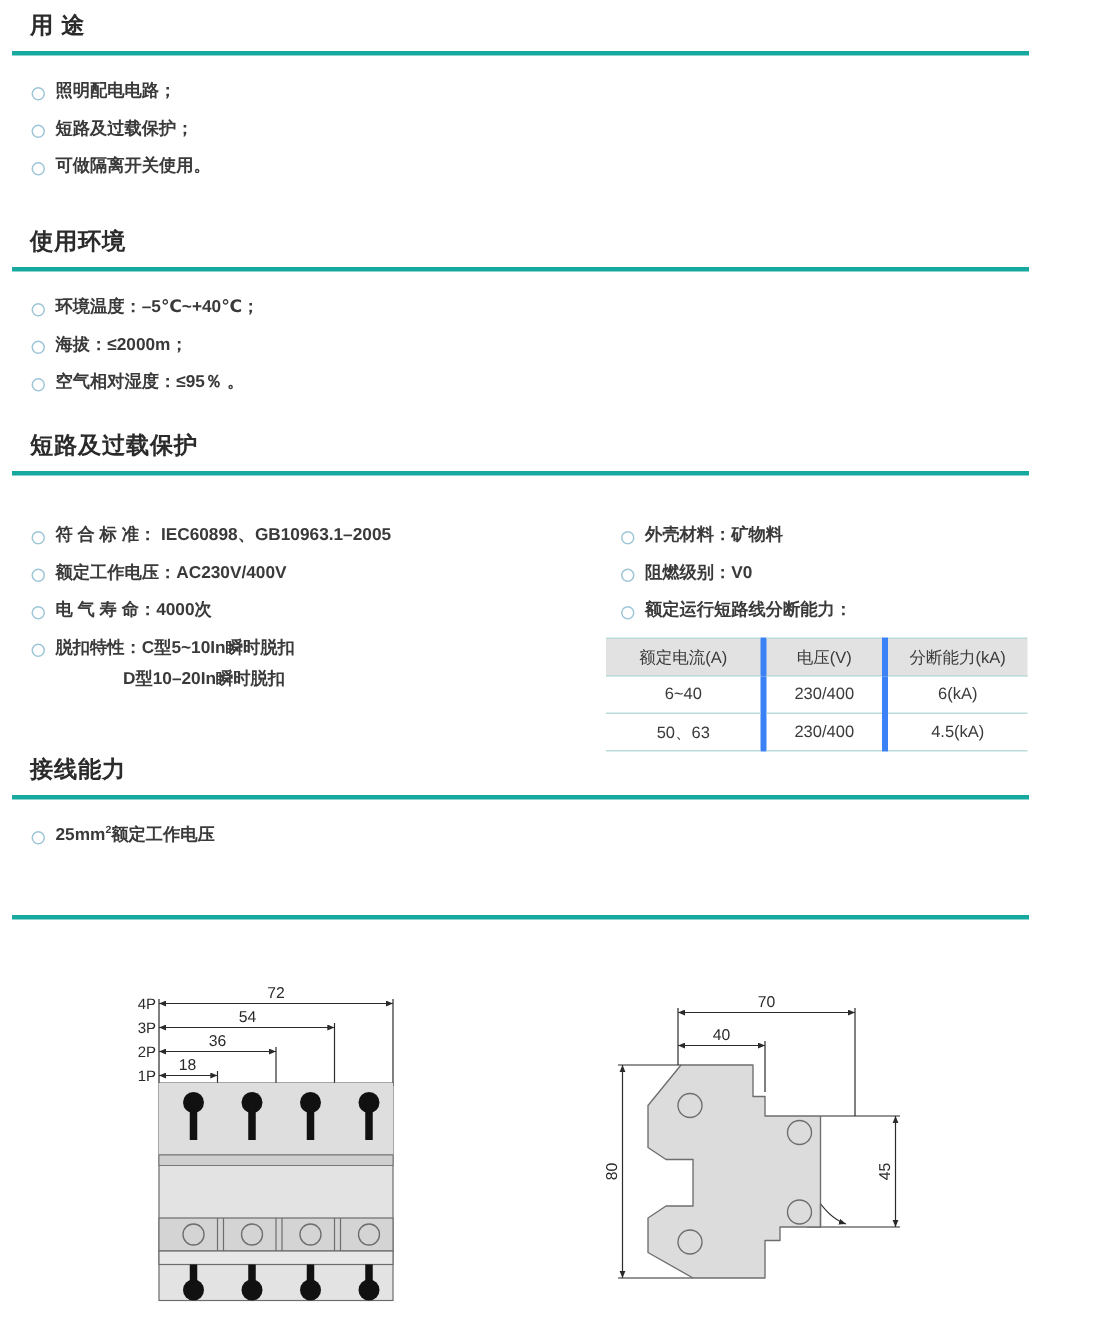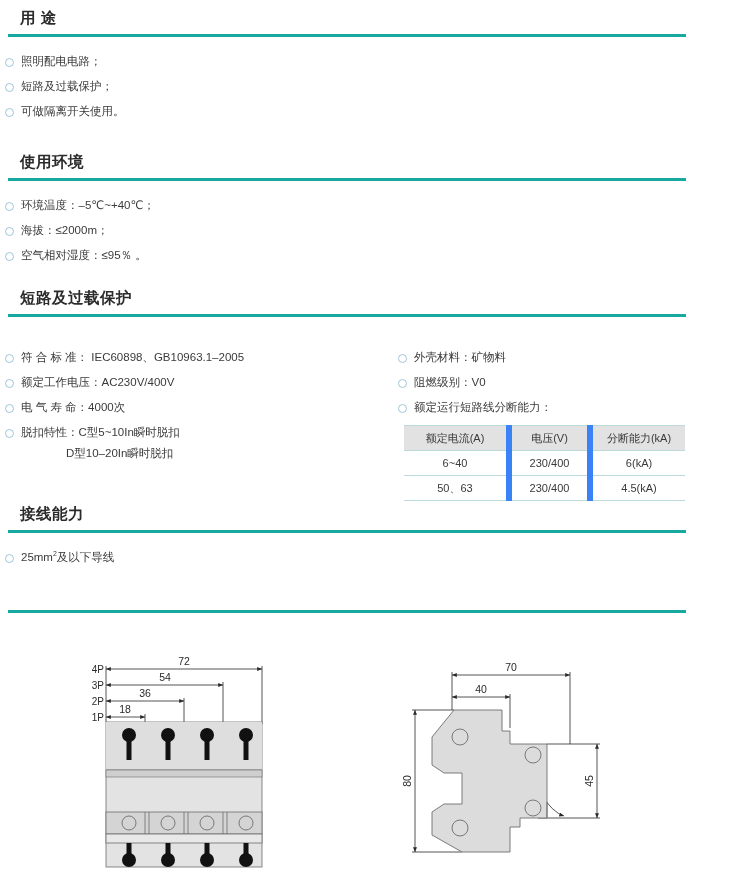--- a/index.html
+++ b/index.html
@@ -40,21 +40,22 @@
     margin-top: 6px;
     margin-left: 8px;
     width: 678px;
     height: 3px;
     background: #17a8a0;
   }
 
   
   .bullets {
     margin-top: 17px;
-    padding-left: 5px;
+    padding-left: 21px;
+    font-weight: bold;
   }
   .bullet-row {
     display: flex;
     align-items: flex-start;
     margin-bottom: 10px;
     line-height: 15px;
   }
   .bullet-dot {
     flex: 0 0 auto;
     width: 7px;
@@ -107,21 +108,21 @@
     width: 281px;
     table-layout: fixed;
   }
   .spec-table th,
   .spec-table td {
     font-size: 11px;
     font-weight: normal;
     color: #3a3a3a;
     text-align: center;
     height: 22px;
-    border-right: 6px solid #3b82f6;
+    border-right: 4px solid #3b82f6;
     border-bottom: 1px solid #bcdada;
     white-space: nowrap;
   }
   .spec-table th {
     background: #e2e2e2;
     border-bottom: 1px solid #bcdada;
     border-top: 1px solid #bcdada;
   }
   .spec-table tr th:last-child,
   .spec-table tr td:last-child {
@@ -261,21 +262,21 @@
 
     </div>
   </div>
 
   <div class="section" style="top:504px;">
     <div class="sec-title">接线能力</div>
     <div class="sec-rule"></div>
     <div class="bullets">
       <div class="bullet-row">
         <span class="bullet-dot"></span>
-        <span class="bullet-text"><span>25mm</span><sup class="mm">2</sup><span>及以下导线</span></span>
+        <span class="bullet-text"><span>25mm</span><sup class="mm">2</sup><span>额定工作电压</span></span>
       </div>
     </div>
   </div>
 
   <div class="section" style="top:604px;">
     <div class="sec-rule"></div>
   </div>
 
   <div class="drawings">
 

